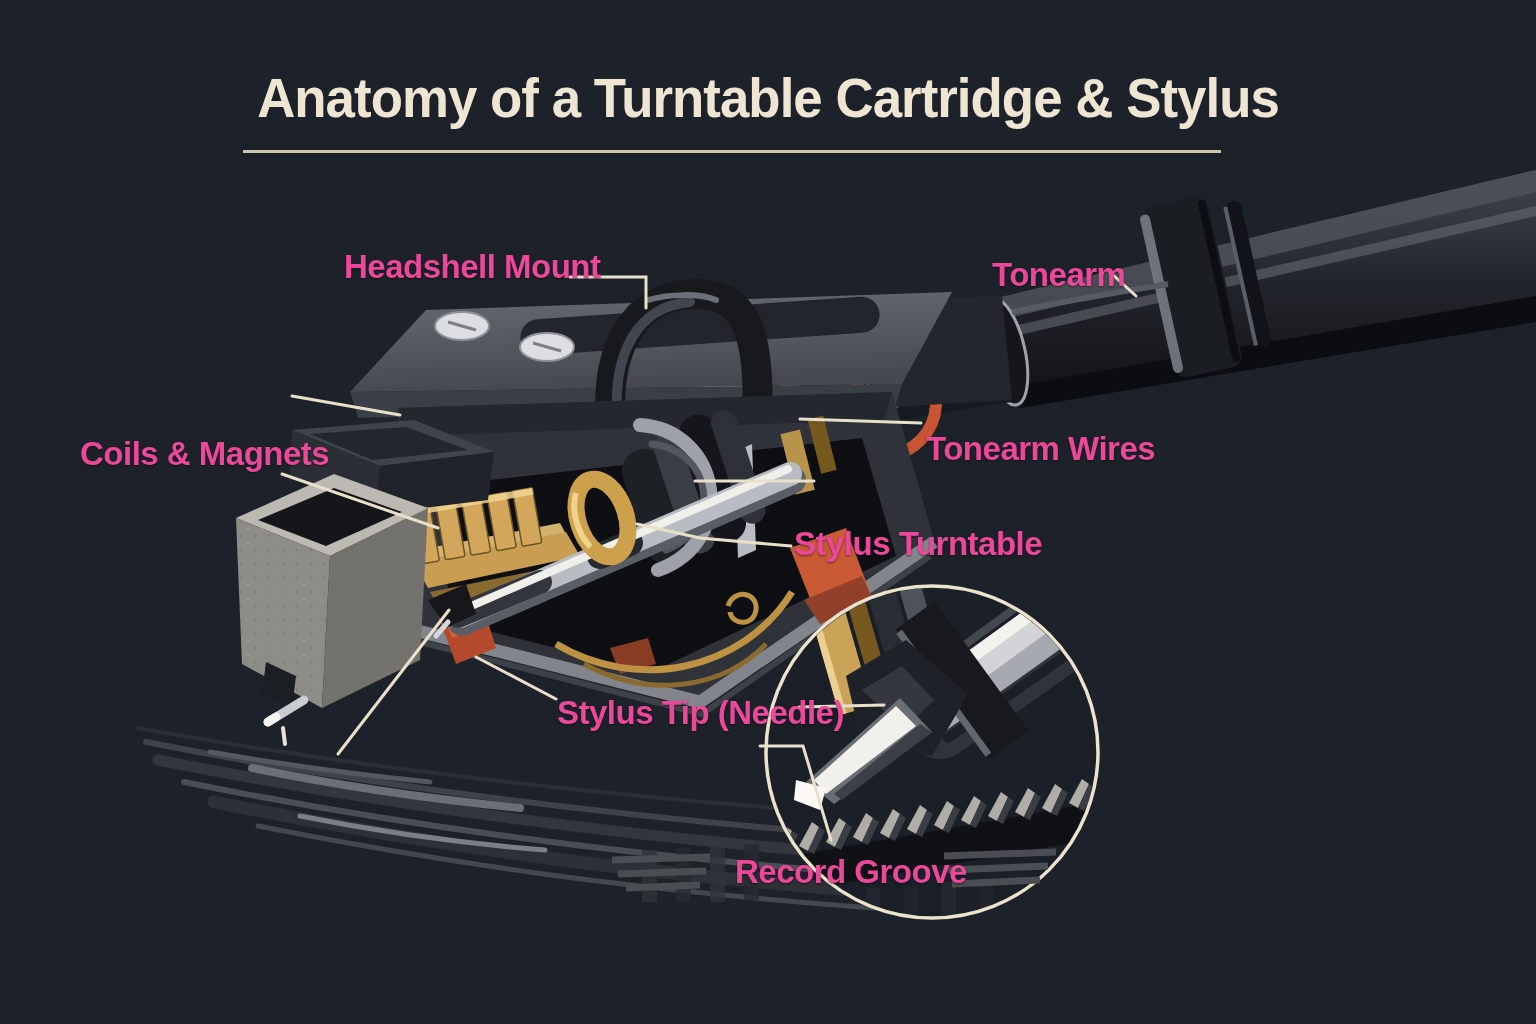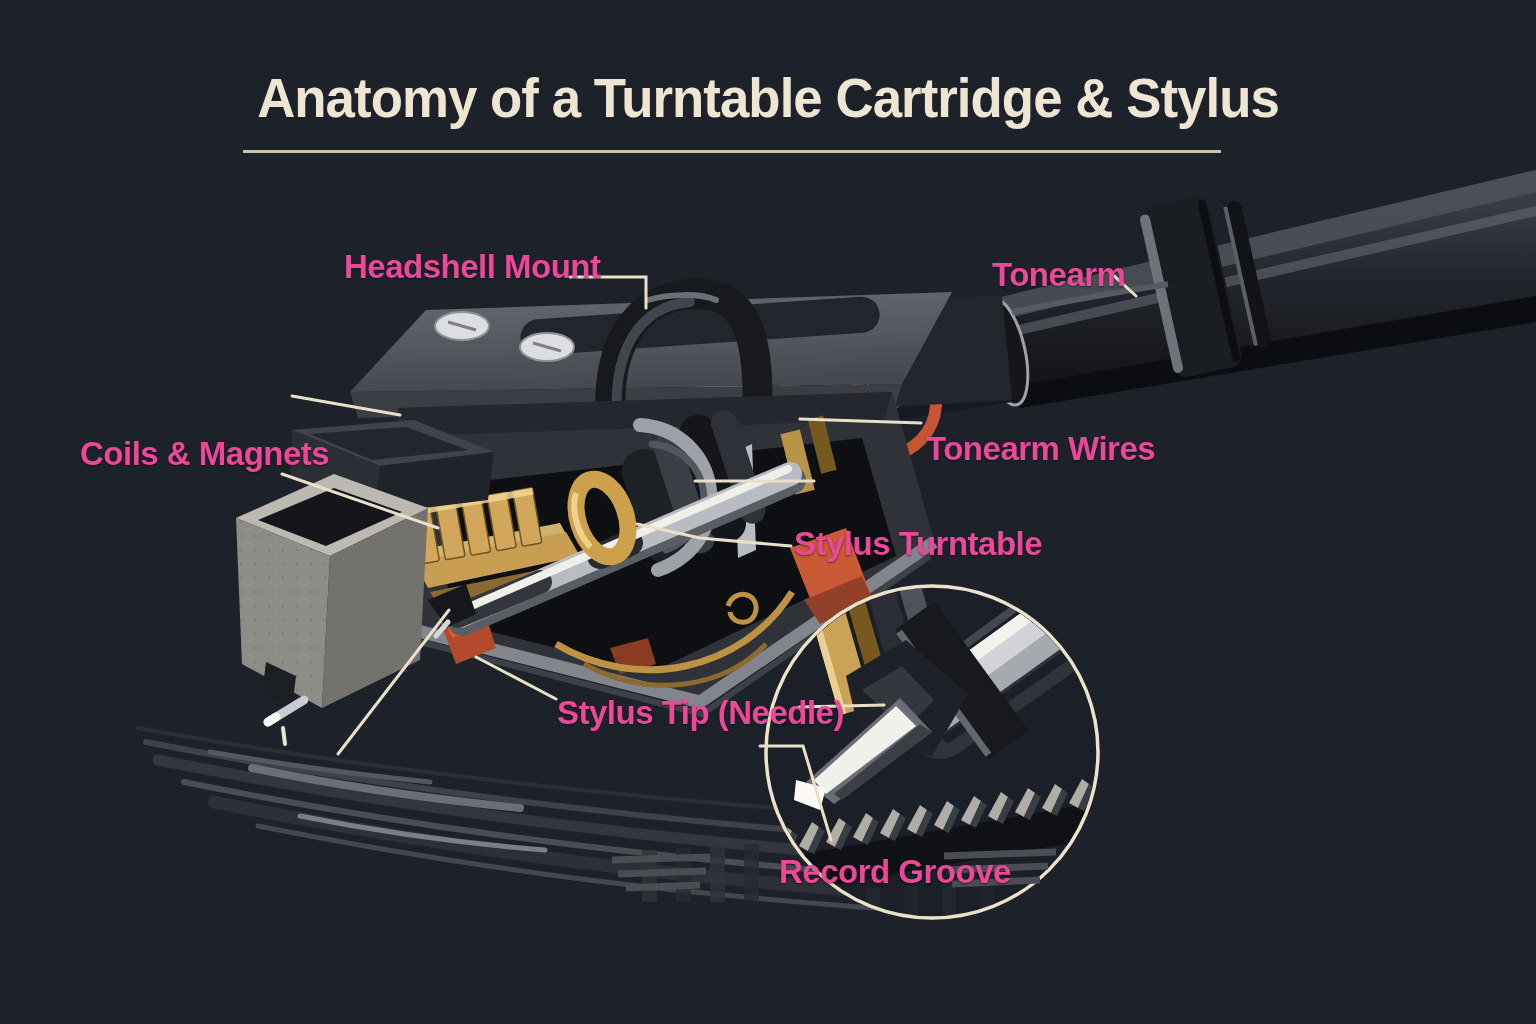--- a/index.html
+++ b/index.html
@@ -328,15 +328,15 @@
 
 <div class="title">Anatomy of a Turntable Cartridge &amp; Stylus</div>
 <div class="title-underline"></div>
 
 <div class="lbl" style="left:344px;top:250px;">Headshell Mount</div>
 <div class="lbl" style="left:80px;top:437px;">Coils &amp; Magnets</div>
 <div class="lbl" style="left:992px;top:258px;">Tonearm</div>
 <div class="lbl" style="left:926px;top:432px;">Tonearm Wires</div>
 <div class="lbl" style="left:794px;top:527px;">Stylus Turntable</div>
 <div class="lbl" style="left:557px;top:688px;margin-top:8px;">Stylus Tip (Needle)</div>
-<div class="lbl" style="left:735px;top:855px;margin-left:44px;">Record Groove</div>
+<div class="lbl" style="left:735px;top:855px;">Record Groove</div>
 
 </div>
 
 </body></html>

